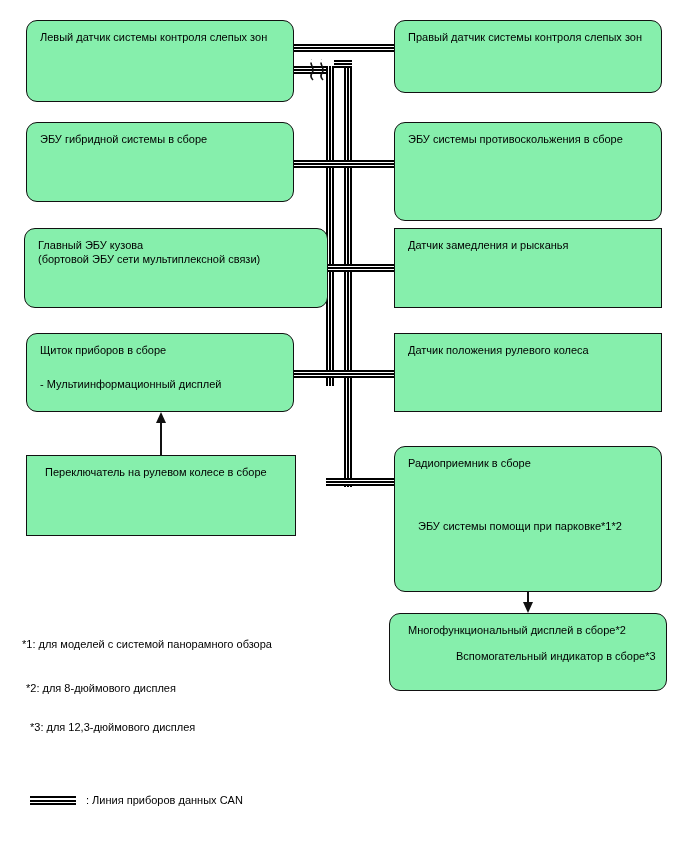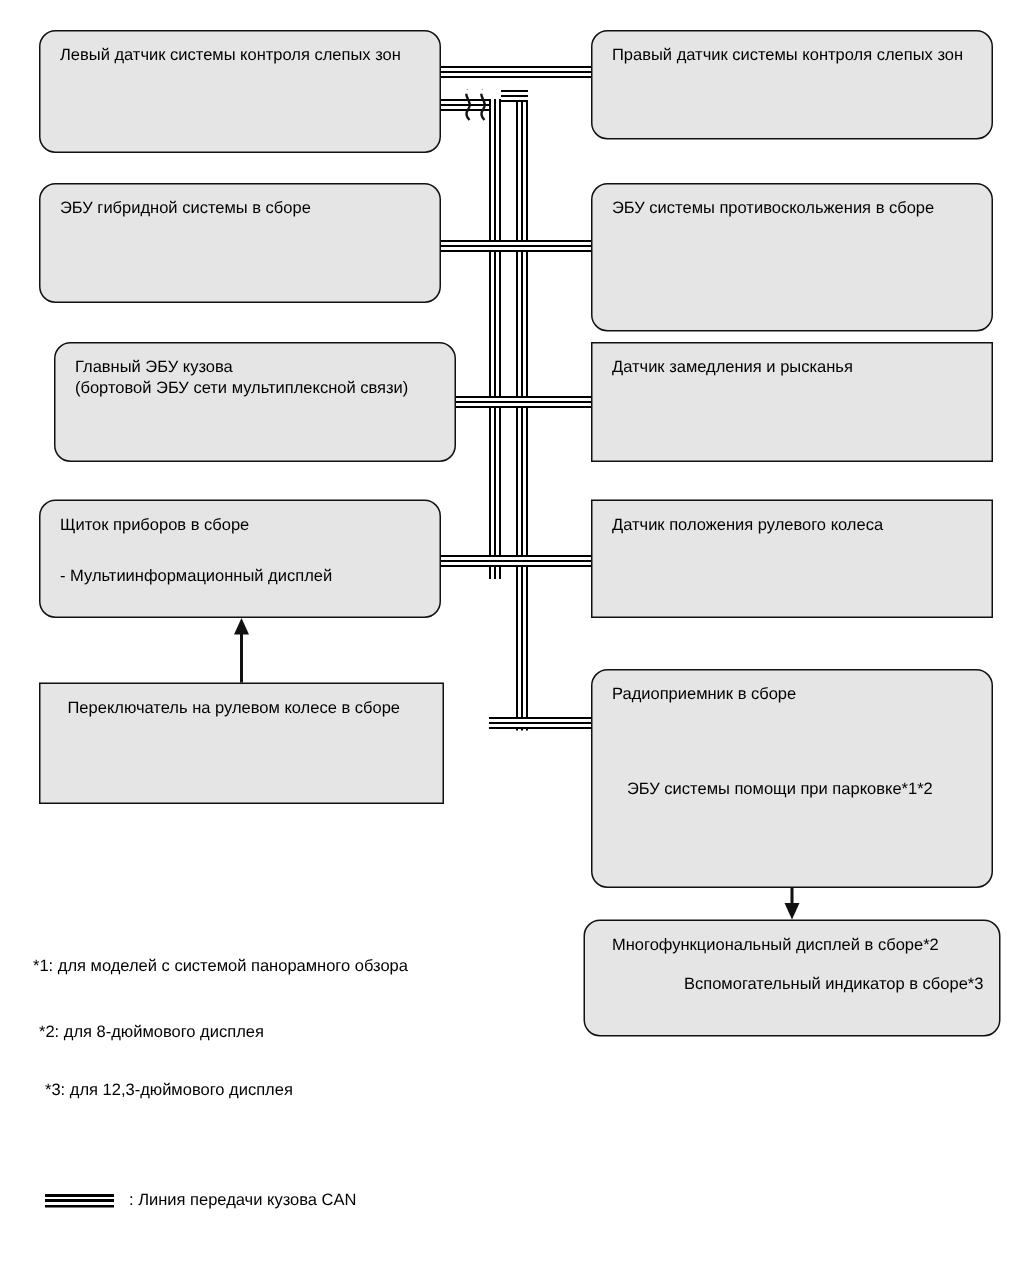--- a/index.html
+++ b/index.html
@@ -17,21 +17,21 @@
     width: 688px;
     height: 852px;
     background: #ffffff;
     overflow: hidden;
   }
   
   .box {
     position: absolute;
     box-sizing: border-box;
     border: 1.6px solid #111111;
-    background: #e5e5e5;
+    background: #86efac;
     z-index: 5;
   }
   .box.rounded { border-radius: 11px; }
   .box.square  { border-radius: 0; }
   .box .lines {
     position: absolute;
     left: 13px;
     right: 8px;
     top: 9px;
   }
@@ -163,21 +163,21 @@
       <div class="ln">Левый датчик системы контроля слепых зон</div>
     </div>
   </div>
 
   <div class="box rounded" style="left:26px; top:122px; width:268px; height:80px;">
     <div class="lines">
       <div class="ln">ЭБУ гибридной системы в сборе</div>
     </div>
   </div>
 
-  <div class="box rounded" style="left:36px; top:228px; width:268px; height:80px;">
+  <div class="box rounded" style="left:24px; top:228px; width:304px; height:80px;">
     <div class="lines">
       <div class="ln">Главный ЭБУ кузова</div>
       <div class="ln">(бортовой ЭБУ сети мультиплексной связи)</div>
     </div>
   </div>
 
   <div class="box rounded" style="left:26px; top:333px; width:268px; height:79px;">
     <div class="lines">
       <div class="ln">Щиток приборов в сборе</div>
       <div class="ln gap-md">- Мультиинформационный дисплей</div>
@@ -232,15 +232,15 @@
       <div class="ln">Многофункциональный дисплей в сборе*2</div>
       <div class="ln gap-sm">Вспомогательный индикатор в сборе*3</div>
     </div>
   </div>
 
   <div class="note" style="left:22px; top:637px;">*1: для моделей с системой панорамного обзора</div>
   <div class="note" style="left:26px; top:681px;">*2: для 8-дюймового дисплея</div>
   <div class="note" style="left:30px; top:720px;">*3: для 12,3-дюймового дисплея</div>
 
   <div class="legend-swatch" style="left:30px; top:796px;"></div>
-  <div class="legend-label" style="left:86px; top:794px;">: Линия передачи кузова CAN</div>
+  <div class="legend-label" style="left:86px; top:794px;">: Линия приборов данных CAN</div>
 
 </div>
 
 </body></html>

